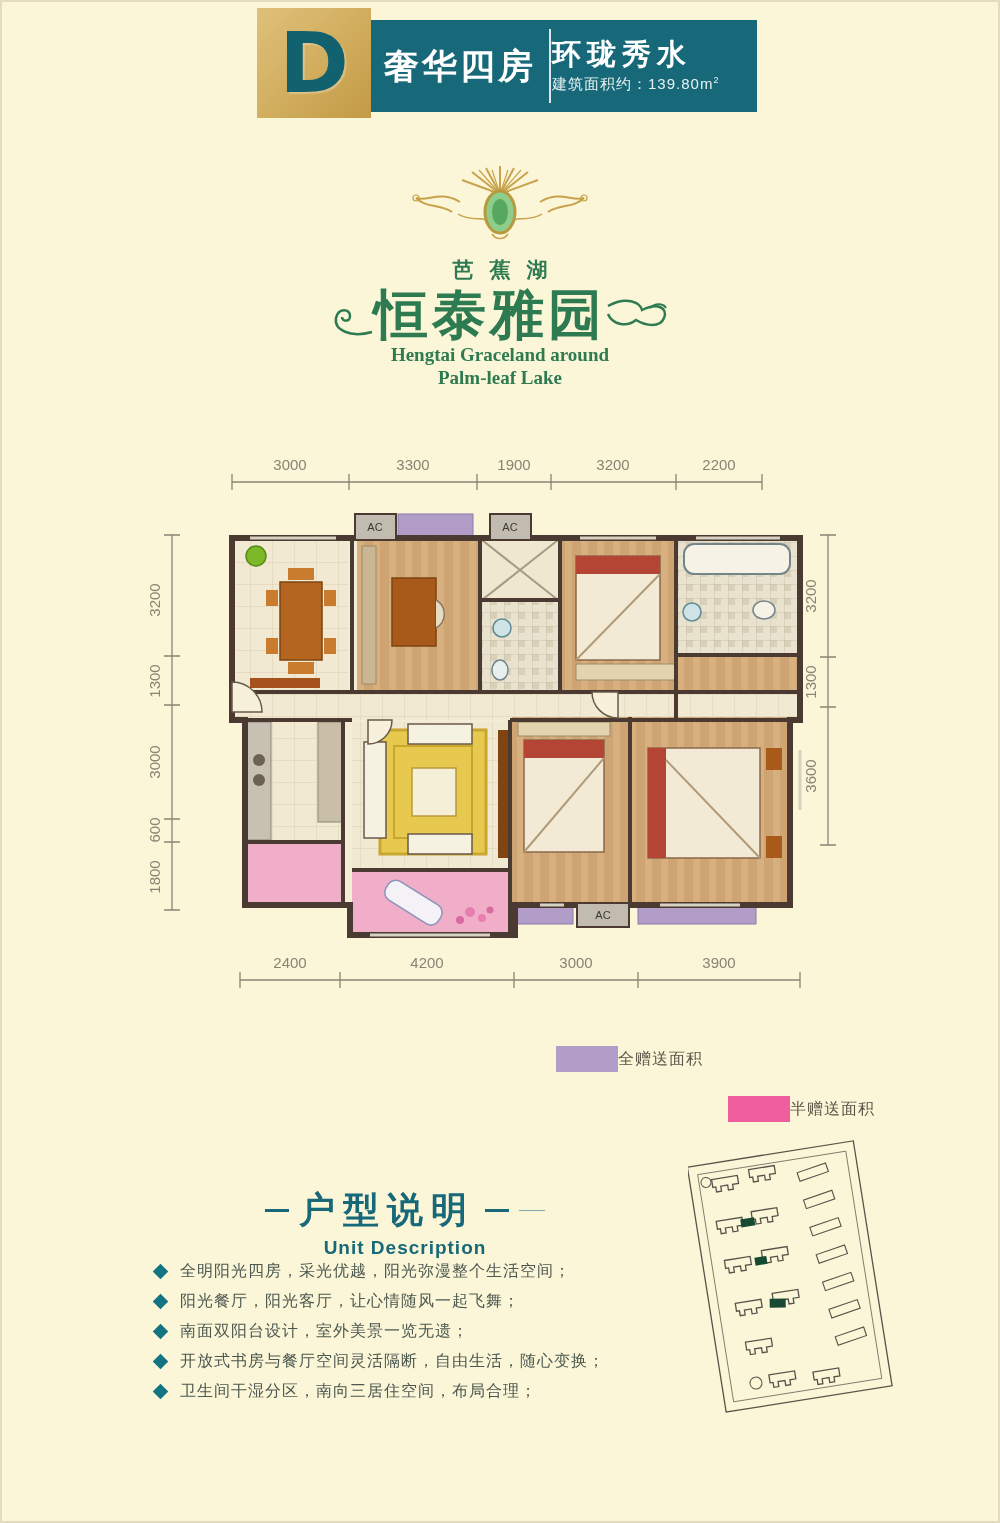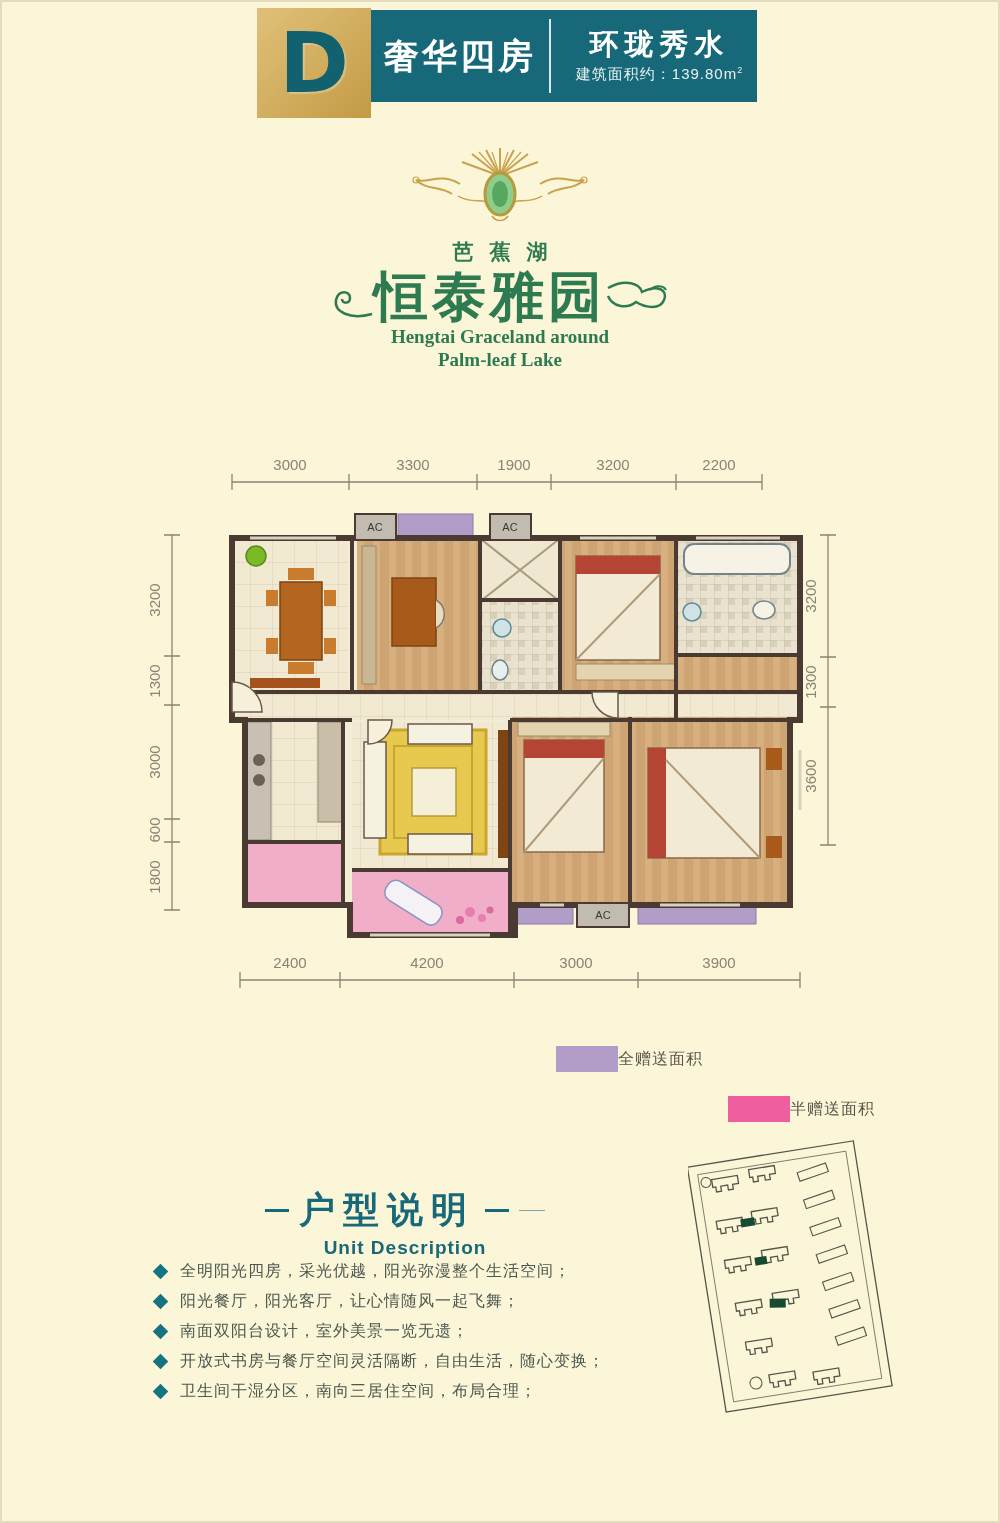--- a/index.html
+++ b/index.html
@@ -5,30 +5,30 @@
   html,body{margin:0;padding:0;}
   body{font-family:"Liberation Sans",sans-serif;background:#e8e4c8;}
   #page{position:relative;width:1000px;height:1523px;background:#fbf6d8;overflow:hidden;
         box-shadow:inset 0 0 0 2px #e3ddbd;}
   
   .gold-block{position:absolute;left:257px;top:8px;width:114px;height:110px;
       background:linear-gradient(135deg,#e0c07a 0%,#d3b062 45%,#c39a45 100%);
       display:flex;align-items:center;justify-content:center;z-index:2;}
   .gold-block .letter{font-size:84px;font-weight:bold;color:#12616e;line-height:1;
       font-family:"DejaVu Sans",sans-serif;text-shadow:2px 2px 0 rgba(255,255,255,.25);}
-  .teal-banner{position:absolute;left:371px;top:10px;width:386px;height:92px;background:#176878;
+  .teal-banner{position:absolute;left:371px;top:20px;width:386px;height:92px;background:#176878;
       display:flex;align-items:center;z-index:1;}
   .banner-left{width:178px;text-align:center;color:#fff;font-size:35px;font-weight:bold;letter-spacing:3px;}
   .banner-divider{width:2px;height:74px;background:rgba(255,255,255,.85);}
-  .banner-right{flex:1;padding-left:11px;color:#fff;text-align:center;}
+  .banner-right{flex:1;padding-left:1px;color:#fff;}
   .banner-slogan{font-size:29px;font-weight:bold;letter-spacing:6px;line-height:1.15;}
   .banner-area{font-size:15px;letter-spacing:1px;margin-top:4px;color:#e8f2f2;}
   .banner-area sup{font-size:9px;}
   
-  .logo{position:absolute;left:300px;top:138px;width:400px;text-align:center;color:#2e7b52;}
+  .logo{position:absolute;left:300px;top:156px;width:400px;text-align:center;color:#2e7b52;}
   .logo-lake{font-size:21px;letter-spacing:16px;text-indent:16px;font-weight:bold;margin-top:4px;}
   .logo-name-row{display:flex;align-items:center;justify-content:center;margin-top:2px;}
   .logo-name{font-size:54px;font-weight:bold;letter-spacing:4px;line-height:1.05;}
   .logo-en{font-family:"Liberation Serif",serif;font-weight:bold;font-size:19px;line-height:1.25;}
   
   #plan-svg{position:absolute;left:140px;top:430px;}
   
   .legend-item{position:absolute;display:flex;align-items:center;}
   .legend-swatch{width:62px;height:26px;}
   .legend-label{font-size:16px;color:#5a5548;letter-spacing:1px;}

